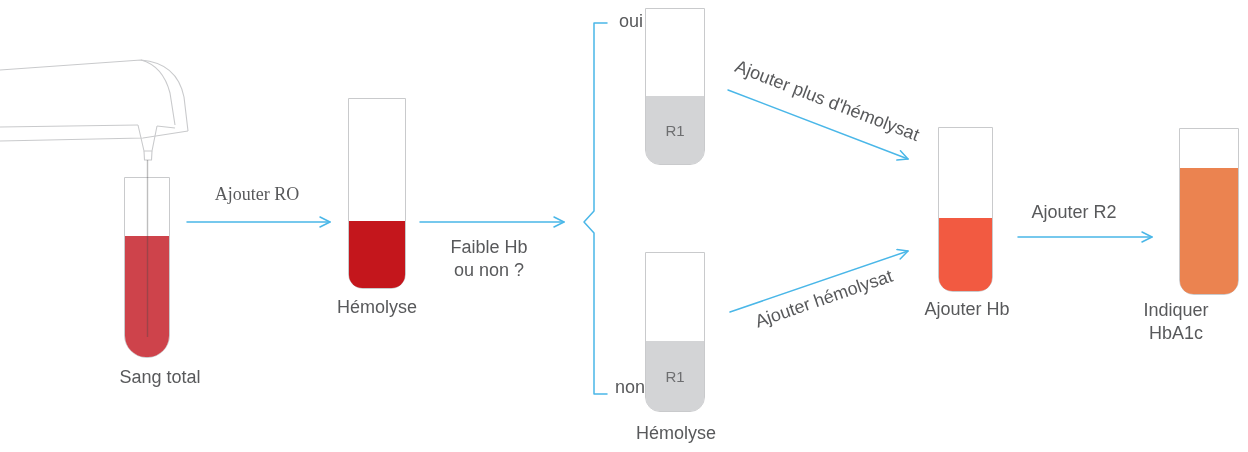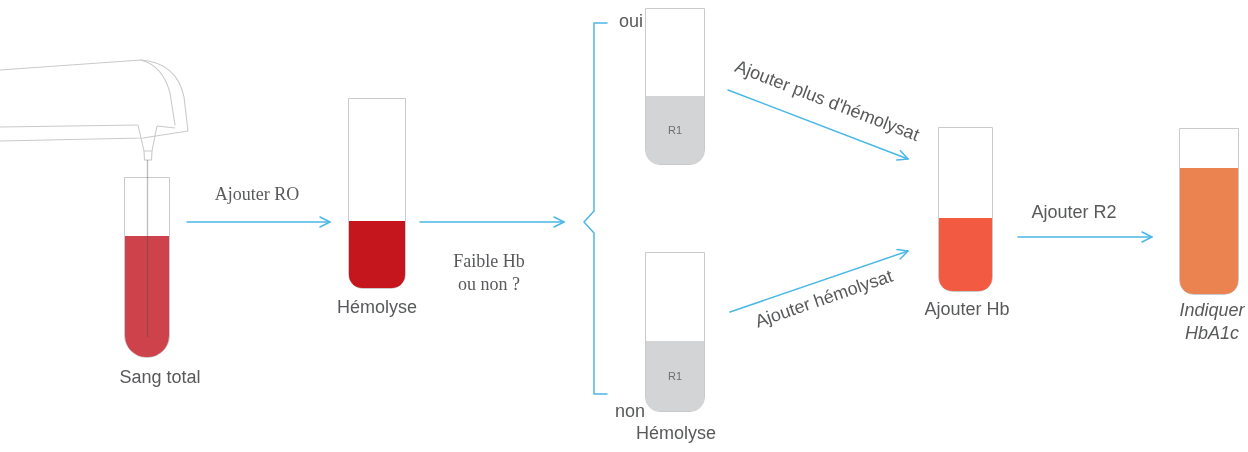--- a/index.html
+++ b/index.html
@@ -11,21 +11,21 @@
   html,body{margin:0;padding:0;background:#fff;}
   .canvas{
     position:relative;width:1248px;height:452px;background:#fff;overflow:hidden;
     font-family:"Liberation Sans", sans-serif;color:var(--text);
   }
   .overlay{position:absolute;left:0;top:0;width:1248px;height:452px;pointer-events:none;z-index:5;}
   .arrow-stroke{stroke:var(--arrow);stroke-width:1.5;fill:none;stroke-linejoin:round;stroke-linecap:round;}
   .arm-stroke path{stroke:var(--outline);stroke-width:1.1;fill:none;stroke-linejoin:round;}
   .tube{position:absolute;box-sizing:border-box;border:1.5px solid var(--outline);background:transparent;z-index:2;}
   .fill{position:absolute;left:0;right:0;bottom:0;display:flex;align-items:center;justify-content:center;}
-  .r1{font-size:11px;color:var(--r1-text);}
+  .r1{font-size:15px;color:var(--r1-text);}
   .lbl{position:absolute;transform:translateX(-50%);font-size:18px;color:var(--text);white-space:nowrap;z-index:4;text-align:center;}
   .lbl .line{line-height:25px;}
   .lbl .line-tight{line-height:23px;}
   .lbl.rot-down{transform:translate(-50%,-50%) rotate(21deg);}
   .lbl.rot-up{transform:translate(-50%,-50%) rotate(-19deg);}
 </style>
 </head>
 <body>
 
 <div class="canvas">
@@ -60,40 +60,40 @@
 
   <div class="lbl" style="left:160px;top:367px;">Sang total</div>
 
   <div class="lbl" style="left:257px;top:184px;font-family:Liberation Serif, serif;">Ajouter RO</div>
 
   <div class="lbl" style="left:377px;top:297px;">Hémolyse</div>
 
   <div class="lbl" style="left:491px;top:132px;">
   </div>
 
-  <div class="lbl" style="left:489px;top:250px;font-family:Liberation Serif, serif;">
+  <div class="lbl" style="left:489px;top:236px;">
     <div class="line-tight">Faible Hb</div>
     <div class="line-tight">ou non ?</div>
   </div>
 
   <div class="lbl" style="left:631px;top:11px;">oui</div>
 
-  <div class="lbl" style="left:630px;top:377px;margin-top:24px;">non</div>
+  <div class="lbl" style="left:630px;top:377px;">non</div>
 
   <div class="lbl" style="left:676px;top:423px;">Hémolyse</div>
 
   <div class="lbl rot-down" style="left:827px;top:101px;">Ajouter plus d'hémolysat</div>
 
   <div class="lbl rot-up" style="left:824px;top:299px;">Ajouter hémolysat</div>
 
   <div class="lbl" style="left:967px;top:299px;">Ajouter Hb</div>
 
   <div class="lbl" style="left:1074px;top:202px;">Ajouter R2</div>
 
-  <div class="lbl" style="left:1212px;top:299px;font-style:italic;">
+  <div class="lbl" style="left:1176px;top:299px;">
     <div class="line-tight">Indiquer</div>
     <div class="line-tight">HbA1c</div>
   </div>
 
   <svg class="overlay" viewBox="0 0 1248 452" xmlns="http://www.w3.org/2000/svg">
     <defs>
       <marker id="ah" markerUnits="userSpaceOnUse" markerWidth="16" markerHeight="14" refX="11" refY="6" orient="auto">
         <path class="arrow-stroke" d="M1,1 L11,6 L1,11"></path>
       </marker>
     </defs>

